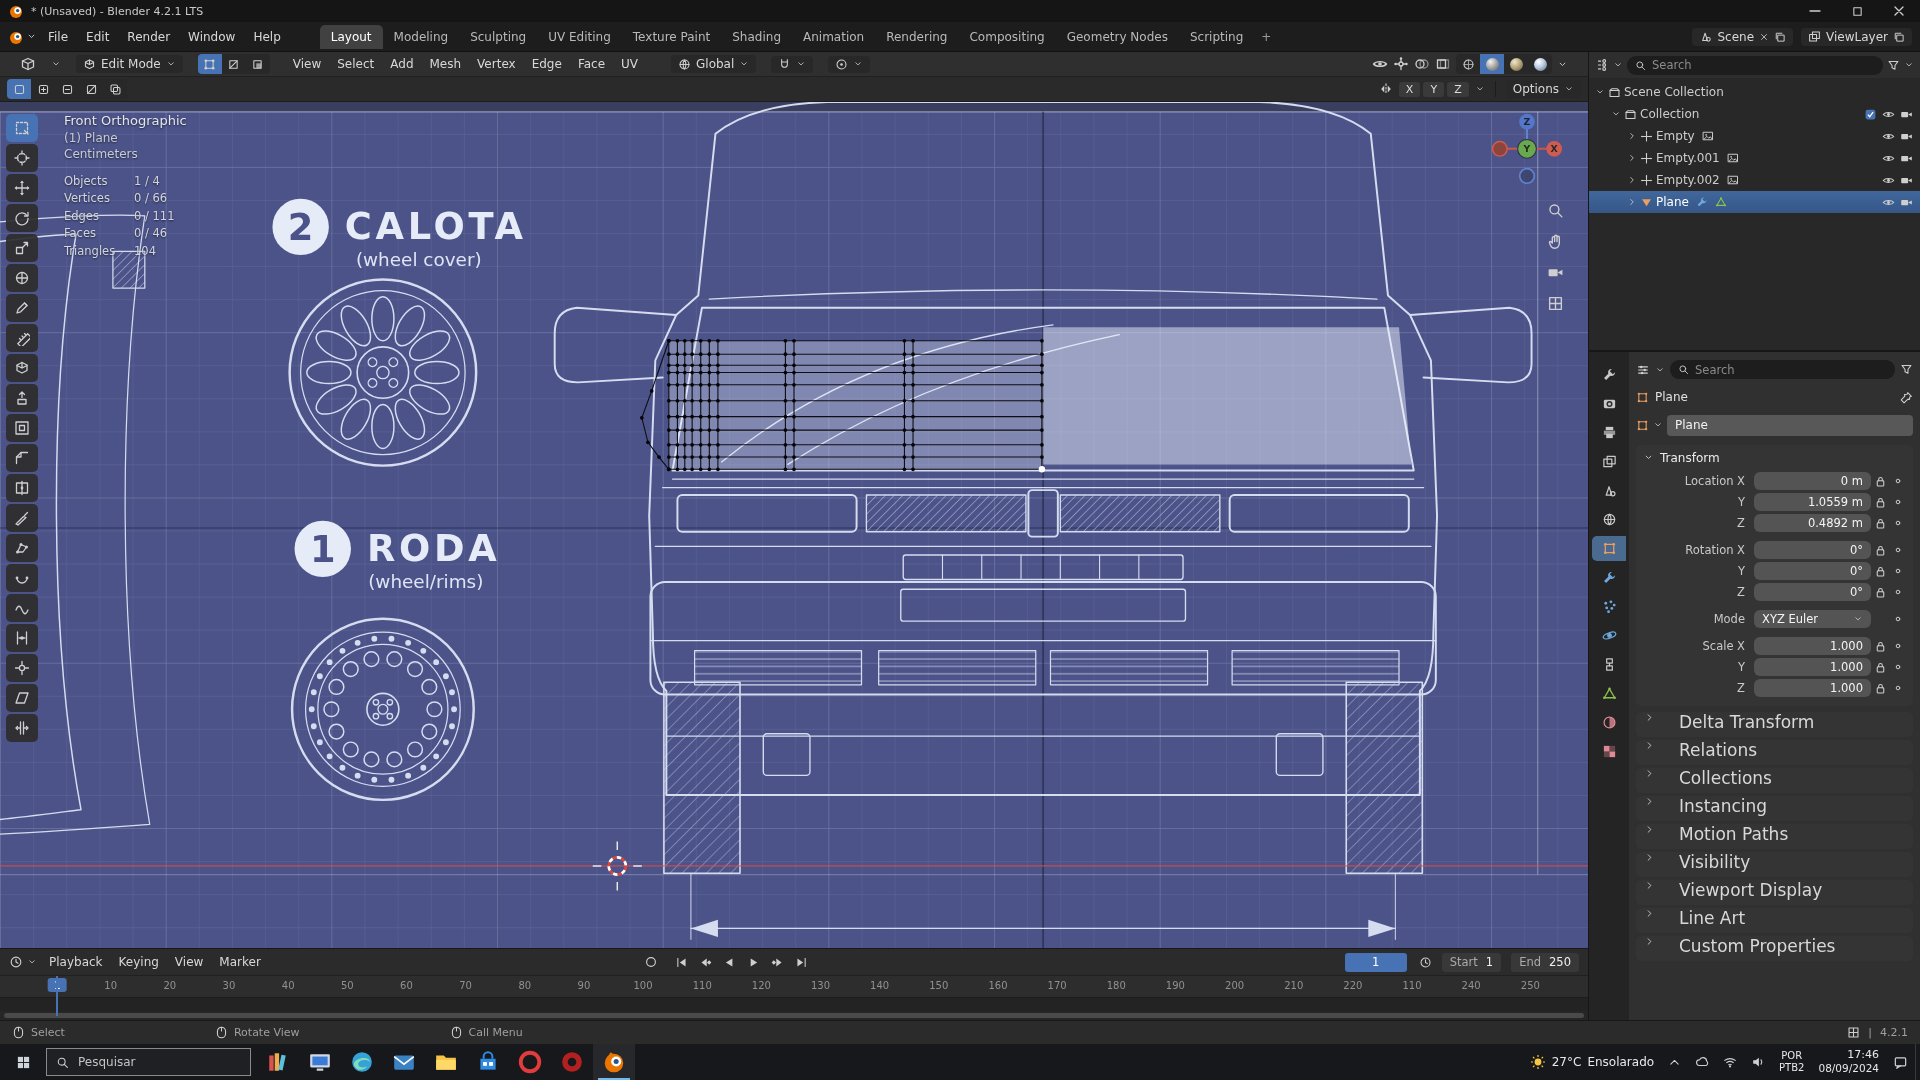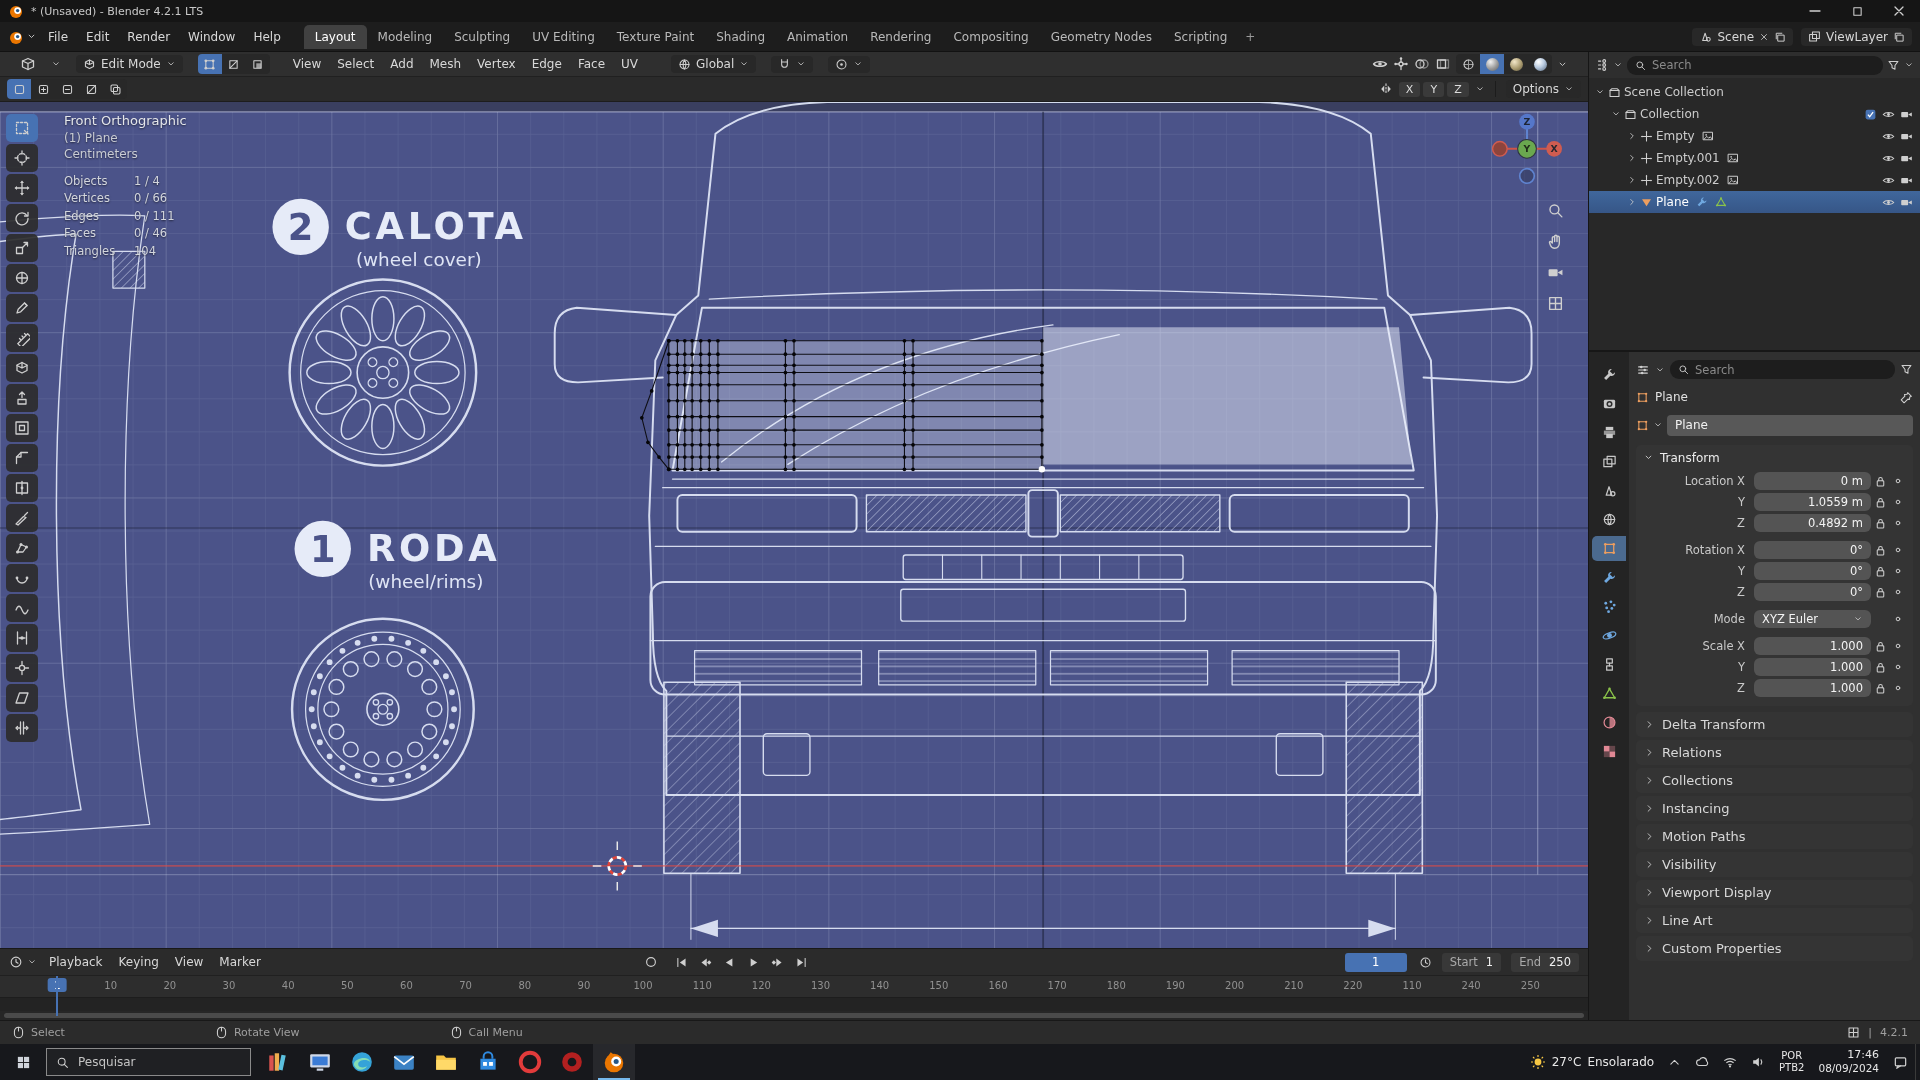--- a/index.html
+++ b/index.html
@@ -12,21 +12,21 @@
   .sp{flex:1;}
   
   .titlebar{height:22px;background:#151515;display:flex;align-items:center;padding:0 0 0 8px;gap:7px;font-size:11px;color:#c9c9c9;}
   .win-btns{margin-left:auto;display:flex;height:100%;}
   .win-btn{width:42px;height:100%;display:flex;align-items:center;justify-content:center;color:#cfcfcf;}
   
   .topbar{height:30px;background:#1d1d1d;display:flex;align-items:center;padding:0 8px;gap:2px;border-bottom:1px solid #121212;}
   .menu-item{padding:3px 9px;border-radius:3px;color:#d8d8d8;cursor:default;}
   .workspaces{display:flex;margin-left:12px;align-items:center;}
   .ws{padding:5px 11px;color:#b9b9b9;font-size:12px;border-radius:5px 5px 0 0;white-space:nowrap;}
-  .ws.active{background:#414141;color:#fff;}
+  .ws.active{background:#414141;color:#fff;margin-left:16px;}
   .ws.add{padding:5px 7px;color:#9a9a9a;}
   .topbar-right{margin-left:auto;display:flex;gap:8px;align-items:center;}
   .chip{display:inline-flex;align-items:center;gap:5px;background:#282828;border-radius:4px;padding:2px 7px;color:#d8d8d8;white-space:nowrap;}
   
   .middle{flex:1;display:flex;min-height:0;}
   .left-col{flex:1;display:flex;flex-direction:column;min-width:0;}
   
   .vp-header{height:25px;background:#2f2f2f;display:flex;align-items:center;gap:15px;padding:0 20px;border-bottom:1px solid #202020;}
   .menus{display:flex;align-items:center;}
   .vp-menu{padding:2px 8px;color:#d8d8d8;border-radius:3px;white-space:nowrap;}
@@ -92,21 +92,21 @@
   .prop-name-row{display:flex;align-items:center;gap:4px;height:26px;}
   .name-field{flex:1;height:21px;background:#585858;border-radius:4px;display:flex;align-items:center;padding:0 8px;color:#f2f2f2;}
   .panel{background:#343434;border-radius:5px;margin-top:4px;padding-bottom:7px;}
   .panel-header{height:25px;display:flex;align-items:center;gap:6px;padding:0 7px;color:#ececec;font-size:12px;}
   .trow{display:flex;align-items:center;height:20px;margin:1px 6px 1px 0;}
   .trow.gap{margin-top:7px;}
   .trow .lbl{flex:0 0 118px;text-align:right;padding-right:9px;color:#c9c9c9;font-size:11.5px;white-space:nowrap;}
   .trow .field{flex:1;height:18px;background:#545454;border-radius:6px;display:flex;align-items:center;justify-content:flex-end;padding:0 8px;color:#f4f4f4;font-size:11.5px;min-width:0;}
   .trow .field.dd{justify-content:space-between;}
   .trow .mini{width:18px;display:flex;justify-content:center;color:#b5b5b5;}
-  .section{height:25px;display:flex;align-items:center;gap:7px;padding:0 8px;background:#343434;border-radius:5px;margin-top:3px;color:#d8d8d8;font-size:13px;}
+  .section{height:25px;display:flex;align-items:flex-start;gap:24px;padding:0 8px;background:#343434;border-radius:5px;margin-top:3px;color:#d8d8d8;font-size:17px;}
   
   .statusbar{height:24px;background:#2b2b2b;display:flex;align-items:center;padding:0 12px;font-size:11px;color:#9f9f9f;border-top:1px solid #181818;}
   .hints{display:flex;align-items:center;gap:150px;}
   .hint{display:inline-flex;align-items:center;gap:6px;}
   .sb-right{margin-left:auto;display:flex;align-items:center;gap:8px;color:#9f9f9f;}
   
   .taskbar{height:36px;background:#17181c;display:flex;align-items:center;color:#e8e8e8;}
   .tb-start{width:46px;height:100%;display:flex;align-items:center;justify-content:center;}
   .tb-search{width:205px;height:28px;border:1px solid #8a8a8a;background:#1f2023;display:flex;align-items:center;gap:9px;padding:0 9px;color:#c9c9c9;margin-right:6px;}
   .tb-search .ph{font-size:12px;color:#c3c3c3;}

